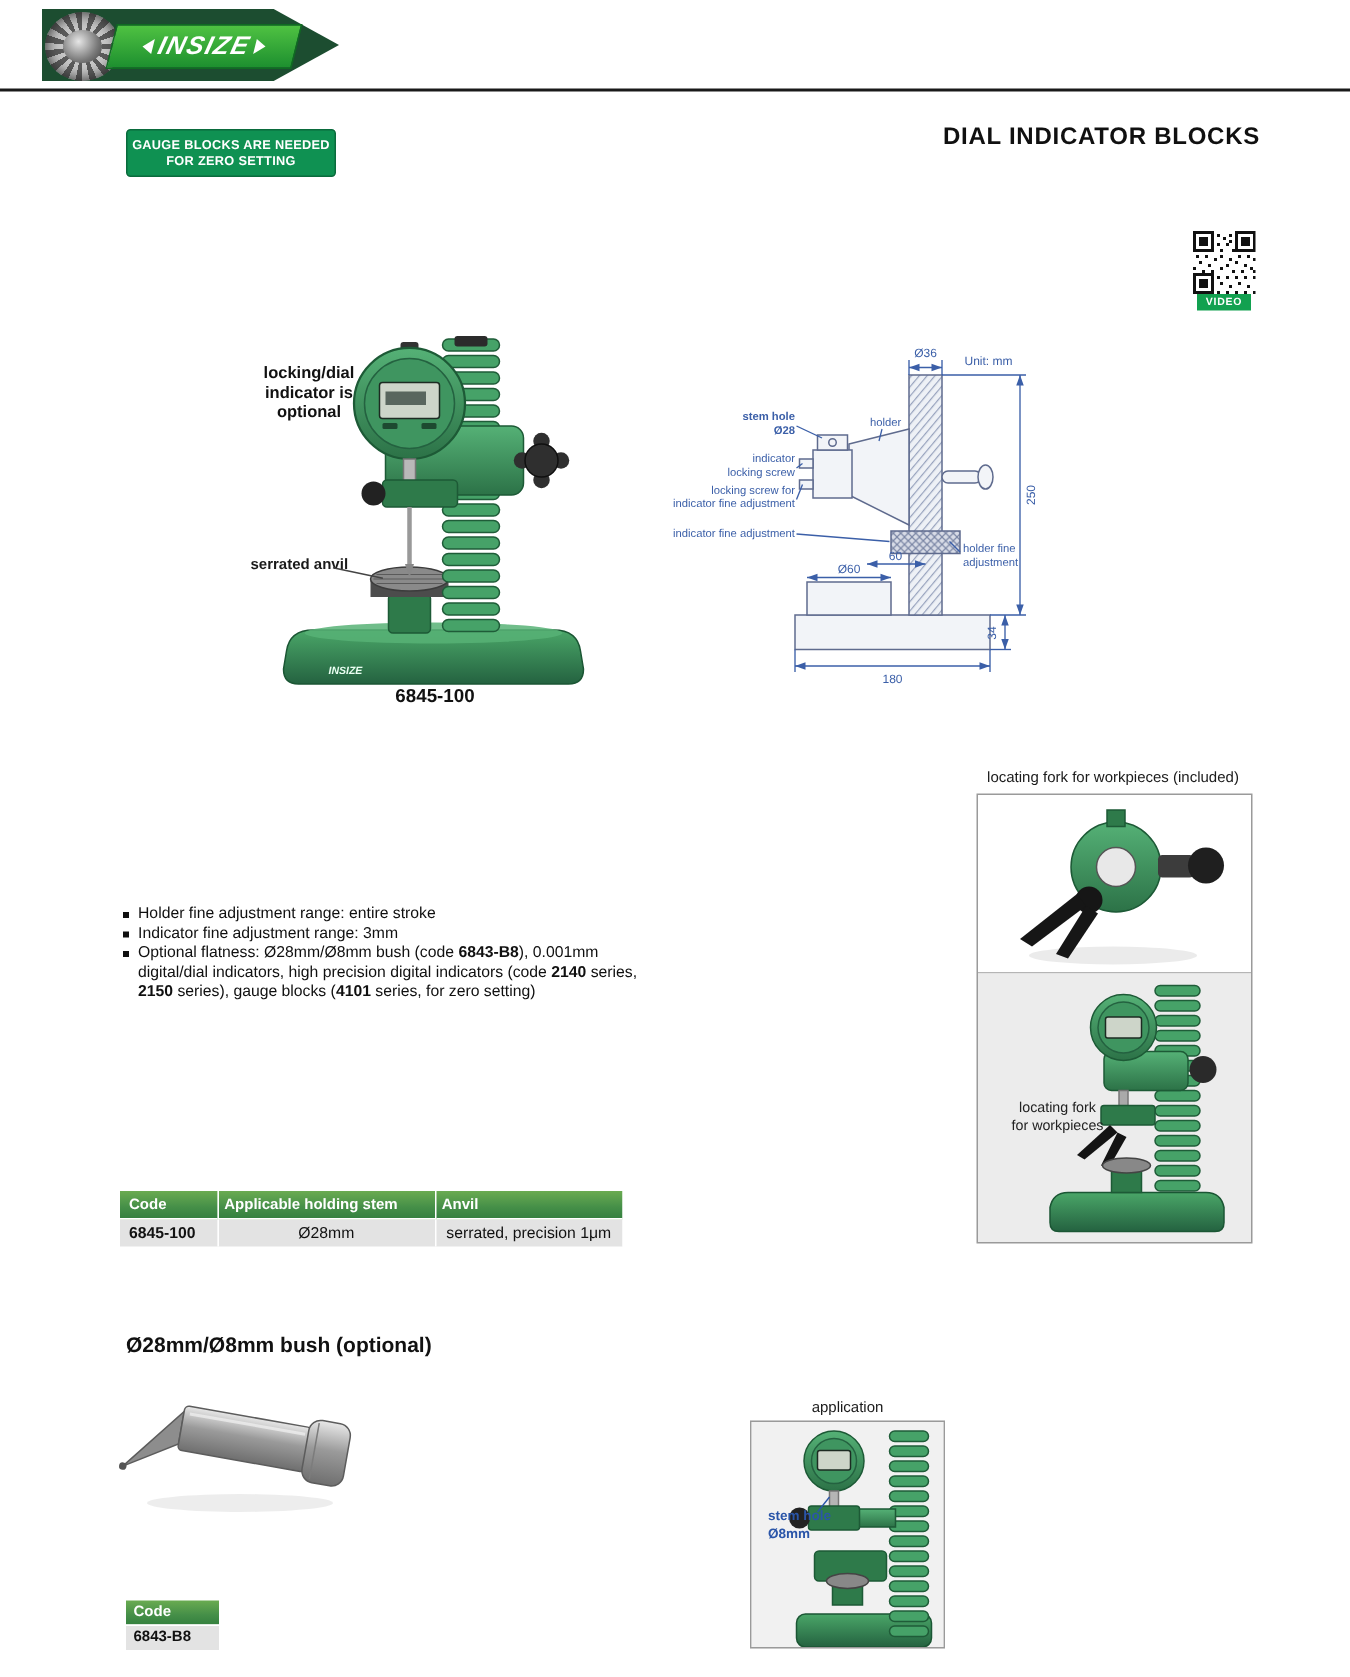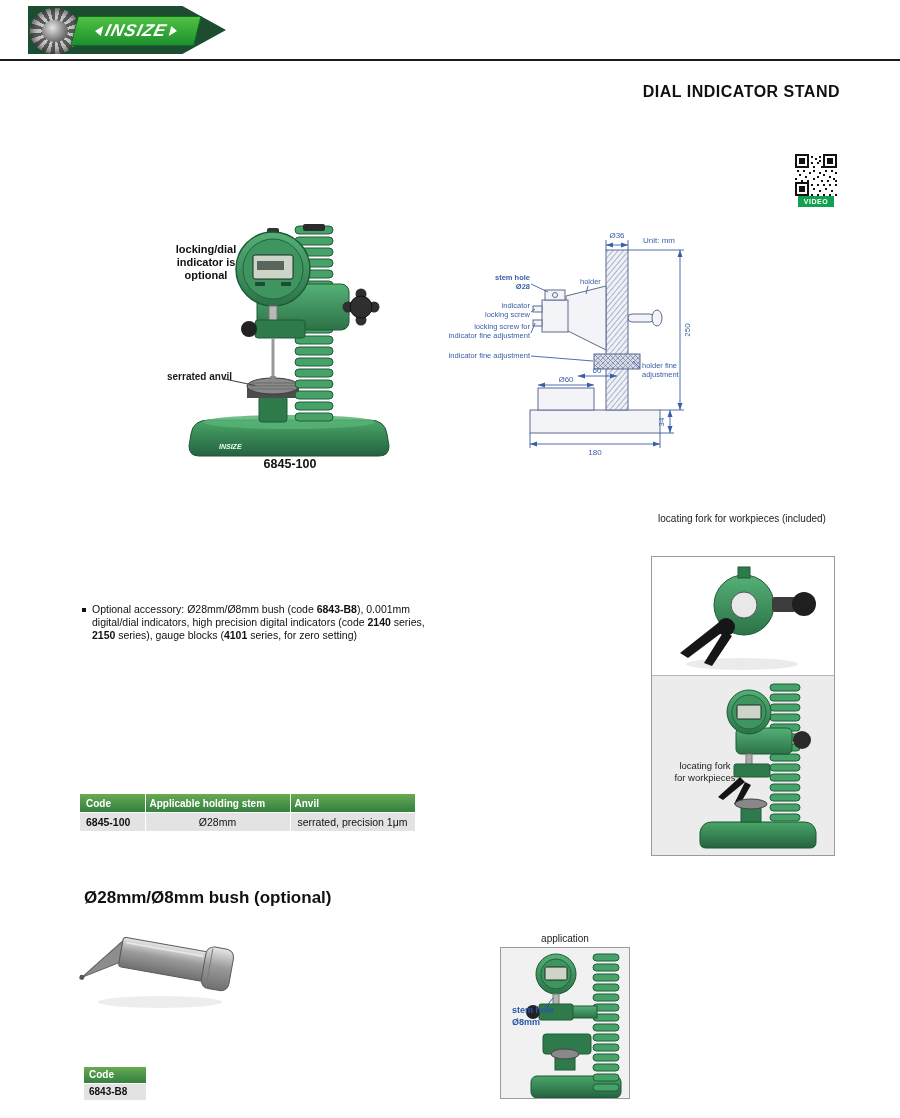--- a/index.html
+++ b/index.html
@@ -49,21 +49,21 @@
   .fork-cap{position:absolute;left:16px;top:84px;width:74px;text-align:center;font-size:9.5px;line-height:1.25;color:#222;}
 
   table.spec{border-collapse:collapse;}
   .spec .th{background:linear-gradient(180deg,#6aab51 0%,#458f48 60%,#35813f 100%);color:#fff;
             font-size:10px;font-weight:bold;text-align:left;height:16px;padding:1px 4px;border-right:1px solid #fff;}
   .spec .th.first{text-align:left;padding-left:6px;}
   .spec .td{background:#e3e3e3;font-size:10.5px;text-align:center;height:16px;padding:1px 4px;
             border-right:1px solid #fff;border-top:1px solid #fff;color:#111;}
   .spec .td.first{text-align:left;padding-left:6px;font-weight:bold;}
 
-  .bush-title{left:84px;top:888px;font-size:17px;font-weight:bold;}
+  .bush-title{left:84px;top:888px;font-size:14px;font-weight:bold;}
 
   .app-label{position:absolute;color:#2a55a8;font-weight:bold;font-size:9px;line-height:1.3;}
 
   .mini-table{width:62px;}
   .mini-table .h{background:linear-gradient(180deg,#6aab51 0%,#458f48 60%,#35813f 100%);color:#fff;
                  font-size:10px;font-weight:bold;height:16px;line-height:16px;padding-left:5px;}
   .mini-table .v{background:#e3e3e3;font-size:10px;font-weight:bold;height:16px;line-height:16px;padding-left:5px;border-top:1px solid #fff;}
 
   .part{fill:#f2f4f8;stroke:#5f6b8e;stroke-width:1;}
   .dim{stroke:#3b5fa8;stroke-width:0.9;fill:none;}
@@ -81,22 +81,26 @@
     <div class="logo-gear"></div>
     <div class="logo-hub"></div>
     <div class="logo-plate">
       <span class="tri-l"></span>
       <span class="logo-text">INSIZE</span>
       <span class="tri-r"></span>
     </div>
   </div>
   <div class="rule"></div>
 
-
-  <div class="abs title">DIAL INDICATOR STAND</div>
+  <div class="abs badge">
+    <div>GAUGE BLOCKS ARE NEEDED</div>
+    <div>FOR ZERO SETTING</div>
+  </div>
+
+  <div class="abs title">DIAL INDICATOR BLOCKS</div>
 
   <div class="abs qr-wrap">
     <svg width="42" height="42" viewBox="0 0 42 42" shape-rendering="crispEdges">
       <rect width="42" height="42" fill="#fff"></rect>
       <g fill="#111">
         <rect x="0" y="0" width="14" height="14"></rect>
           <rect x="2" y="2" width="10" height="10" fill="#fff"></rect>
           <rect x="4" y="4" width="6" height="6"></rect>
         <rect x="28" y="0" width="14" height="14"></rect>
           <rect x="30" y="2" width="10" height="10" fill="#fff"></rect>
@@ -267,26 +271,32 @@
     <text class="dlb" x="92" y="89" text-anchor="end">locking screw</text>
     <text class="dlb" x="92" y="101" text-anchor="end">locking screw for</text>
     <text class="dlb" x="92" y="110" text-anchor="end">indicator fine adjustment</text>
     <text class="dlb" x="92" y="130" text-anchor="end">indicator fine adjustment</text>
     <text class="dlb" x="204" y="140">holder fine</text>
     <text class="dlb" x="204" y="149">adjustment</text>
   </svg>
 
   <div class="abs features">
     <div class="feat">
-      <span>Optional accessory: Ø28mm/Ø8mm bush (code </span><span class="b">6843-B8</span><span>), 0.001mm digital/dial indicators, high precision digital indicators (code </span><span class="b">2140</span><span> series, </span><span class="b">2150</span><span> series), gauge blocks (</span><span class="b">4101</span><span> series, for zero setting)</span>
+      <span>Holder fine adjustment range: entire stroke</span>
+    </div>
+    <div class="feat">
+      <span>Indicator fine adjustment range: 3mm</span>
+    </div>
+    <div class="feat">
+      <span>Optional flatness: Ø28mm/Ø8mm bush (code </span><span class="b">6843-B8</span><span>), 0.001mm digital/dial indicators, high precision digital indicators (code </span><span class="b">2140</span><span> series, </span><span class="b">2150</span><span> series), gauge blocks (</span><span class="b">4101</span><span> series, for zero setting)</span>
     </div>
   </div>
 
   <div class="abs cap" style="left:646px;top:513px;width:192px;text-align:center;">locating fork for workpieces (included)</div>
-  <div class="abs imgbox" style="left:651px;top:529px;width:184px;height:300px;margin-top:27px;">
+  <div class="abs imgbox" style="left:651px;top:529px;width:184px;height:300px;">
     <div class="fork-top">
       <svg width="182" height="117" viewBox="0 0 182 117">
         <ellipse cx="90" cy="107" rx="56" ry="6" fill="#000" opacity="0.08"></ellipse>
         <circle cx="92" cy="48" r="30" fill="url(#gBody)" stroke="#1d5a36"></circle>
         <circle cx="92" cy="48" r="13" fill="#e8e8e8" stroke="#555"></circle>
         <rect x="86" y="10" width="12" height="11" fill="#2e7a4a" stroke="#1d5a36"></rect>
         <rect x="120" y="40" width="24" height="15" rx="3" fill="#3c3c3c"></rect>
         <circle cx="152" cy="47" r="12" fill="#1f1f1f"></circle>
         <circle cx="74" cy="70" r="9" fill="#161616"></circle>
         <polygon points="66,66 28,96 36,101 72,74" fill="#161616"></polygon>

